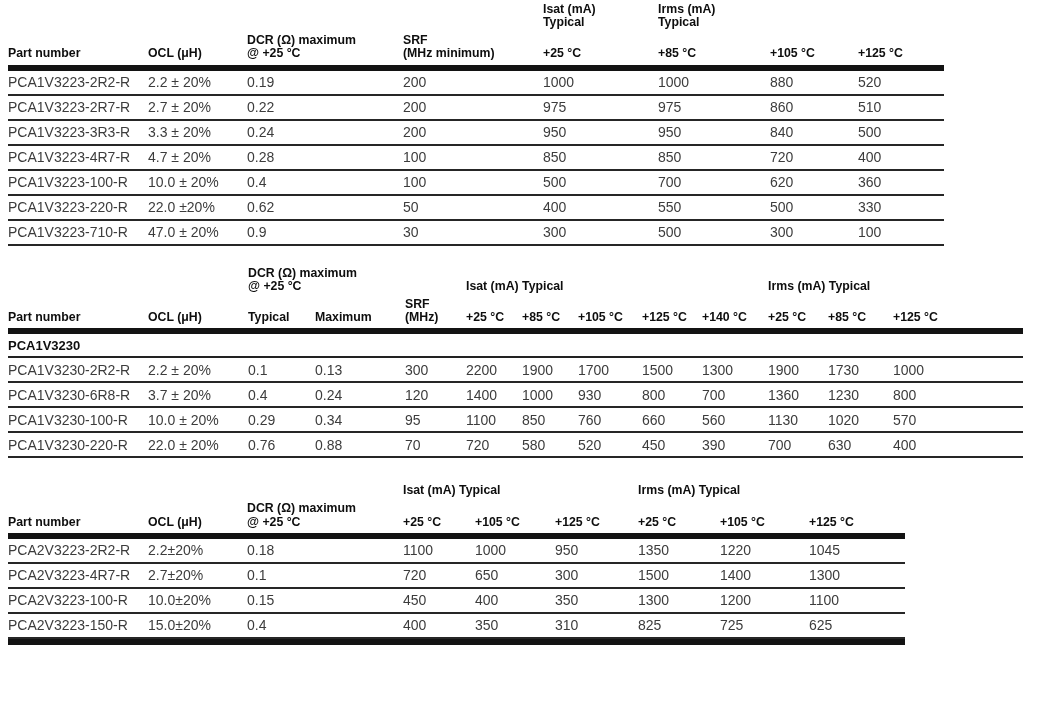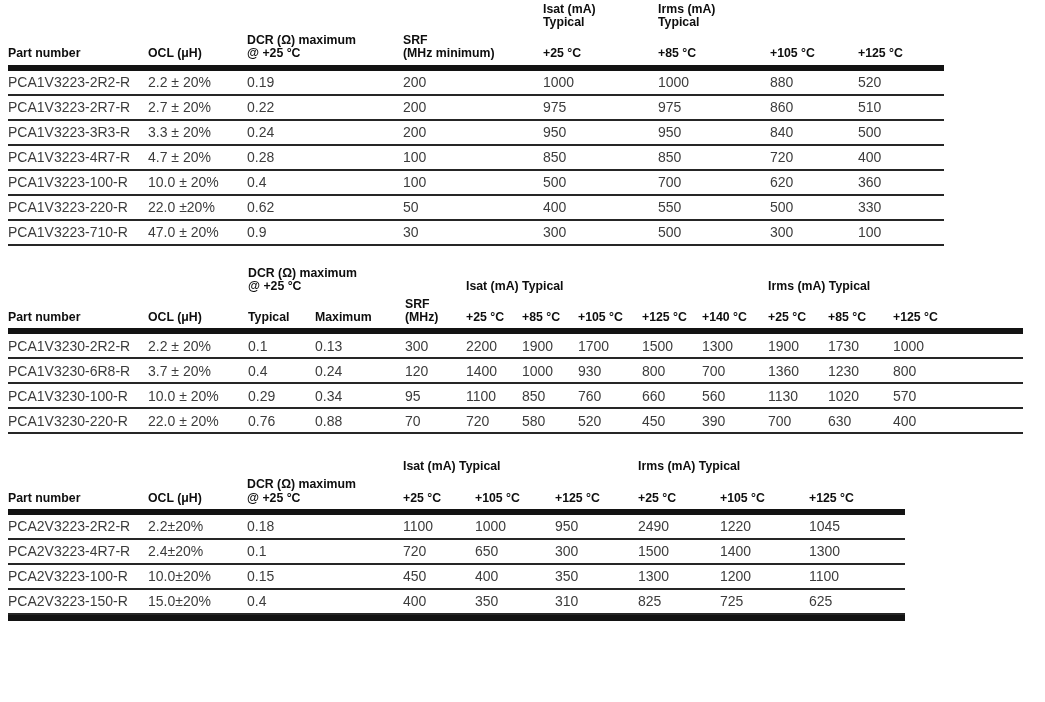--- a/index.html
+++ b/index.html
@@ -175,20 +175,21 @@
       <div class="c6 r2">+25 °C</div>
       <div class="c7 r2">+85 °C</div>
       <div class="c8 r2">+105 °C</div>
       <div class="c9 r2">+125 °C</div>
       <div class="c10 r2">+140 °C</div>
       <div class="c11 r2">+25 °C</div>
       <div class="c12 r2">+85 °C</div>
       <div class="c13 r2">+125 °C</div>
     </div>
     <div class="bar"></div>
+    <div class="group-row">PCA1V3230</div>
     <div class="rows" id="rows-1">
         <div class="row">
           <div class="cell">PCA1V3230-2R2-R</div>
           <div class="cell">2.2 ± 20%</div>
           <div class="cell">0.1</div>
           <div class="cell">0.13</div>
           <div class="cell">300</div>
           <div class="cell">2200</div>
           <div class="cell">1900</div>
           <div class="cell">1700</div>
@@ -265,27 +266,27 @@
     </div>
     <div class="bar"></div>
     <div class="rows" id="rows-2">
         <div class="row">
           <div class="cell">PCA2V3223-2R2-R</div>
           <div class="cell">2.2±20%</div>
           <div class="cell">0.18</div>
           <div class="cell">1100</div>
           <div class="cell">1000</div>
           <div class="cell">950</div>
-          <div class="cell">2490</div>
+          <div class="cell">1350</div>
           <div class="cell">1220</div>
           <div class="cell">1045</div>
         </div>
         <div class="row">
           <div class="cell">PCA2V3223-4R7-R</div>
-          <div class="cell">2.4±20%</div>
+          <div class="cell">2.7±20%</div>
           <div class="cell">0.1</div>
           <div class="cell">720</div>
           <div class="cell">650</div>
           <div class="cell">300</div>
           <div class="cell">1500</div>
           <div class="cell">1400</div>
           <div class="cell">1300</div>
         </div>
         <div class="row">
           <div class="cell">PCA2V3223-100-R</div>

